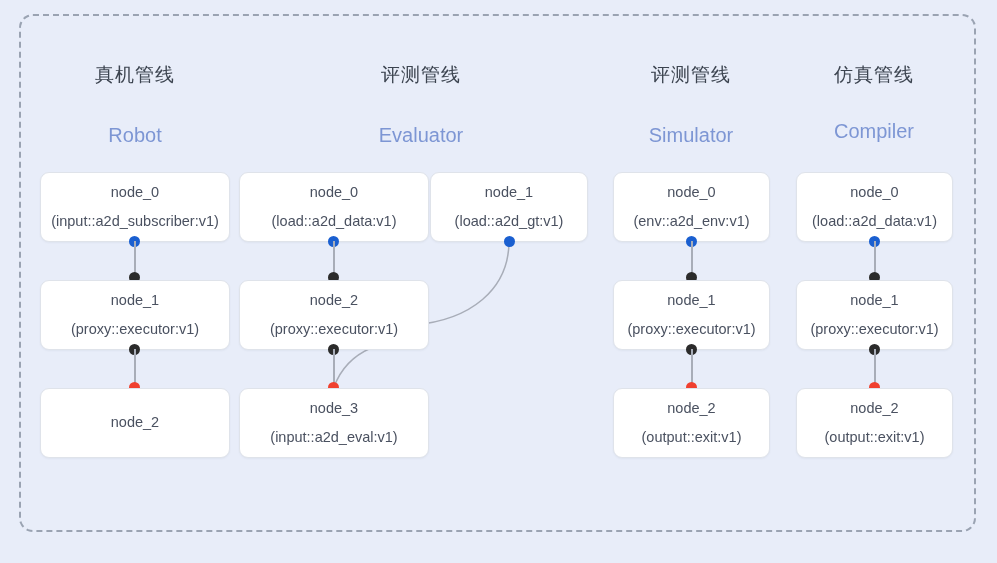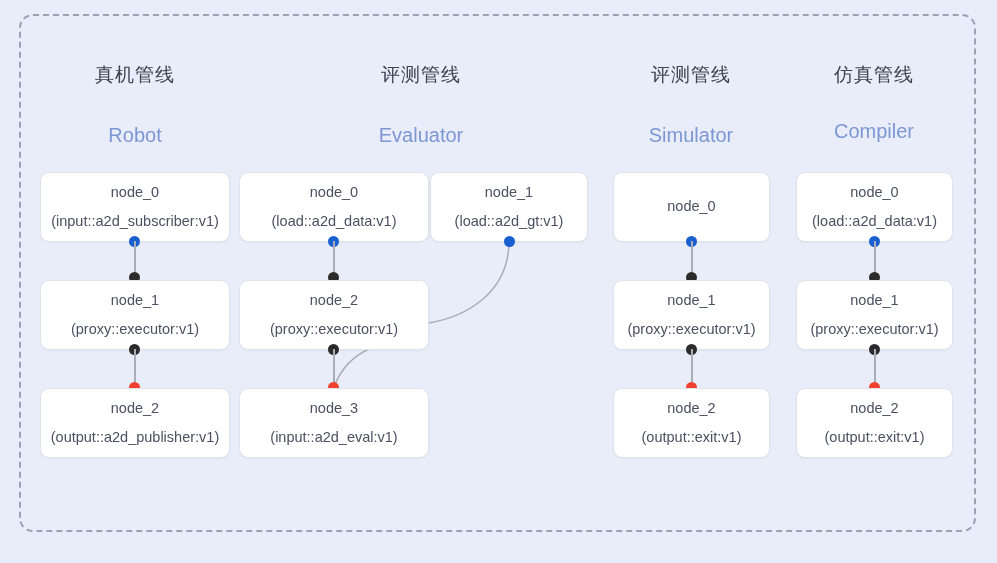--- a/index.html
+++ b/index.html
@@ -139,21 +139,20 @@
     <div class="node-box" style="left:40px; top:280px; width:190px; height:70px;">
       <div class="node-title">node_1</div>
       <div class="node-sub">(proxy::executor:v1)</div>
     </div>
     <div class="dot black" style="left:129px; top:344px;"></div>
     <div class="edge-line" style="left:134px; top:349px; height:40px;"></div>
     <div class="dot red" style="left:129px; top:382px;"></div>
 
     <div class="node-box" style="left:40px; top:388px; width:190px; height:70px;">
       <div class="node-title">node_2</div>
-      <div class="node-sub">(output::a2d_publisher:v1)</div>
     </div>
   </div>
 
   <div class="column">
     <div class="col-title" style="left:326px; top:62px; width:190px;">评测管线</div>
     <div class="col-subtitle" style="left:326px; top:124px; width:190px;">Evaluator</div>
 
     <div class="node-box" style="left:239px; top:172px; width:190px; height:70px;">
       <div class="node-title">node_0</div>
       <div class="node-sub">(load::a2d_data:v1)</div>
@@ -181,20 +180,21 @@
       <div class="node-sub">(input::a2d_eval:v1)</div>
     </div>
   </div>
 
   <div class="column">
     <div class="col-title" style="left:596px; top:62px; width:190px;">评测管线</div>
     <div class="col-subtitle" style="left:596px; top:124px; width:190px;">Simulator</div>
 
     <div class="node-box" style="left:613px; top:172px; width:157px; height:70px;">
       <div class="node-title">node_0</div>
+      <div class="node-sub">(env::a2d_env:v1)</div>
     </div>
     <div class="dot blue" style="left:686px; top:236px;"></div>
     <div class="edge-line" style="left:691px; top:241px; height:42px;"></div>
     <div class="dot black" style="left:686px; top:272px;"></div>
 
     <div class="node-box" style="left:613px; top:280px; width:157px; height:70px;">
       <div class="node-title">node_1</div>
       <div class="node-sub">(proxy::executor:v1)</div>
     </div>
     <div class="dot black" style="left:686px; top:344px;"></div>

